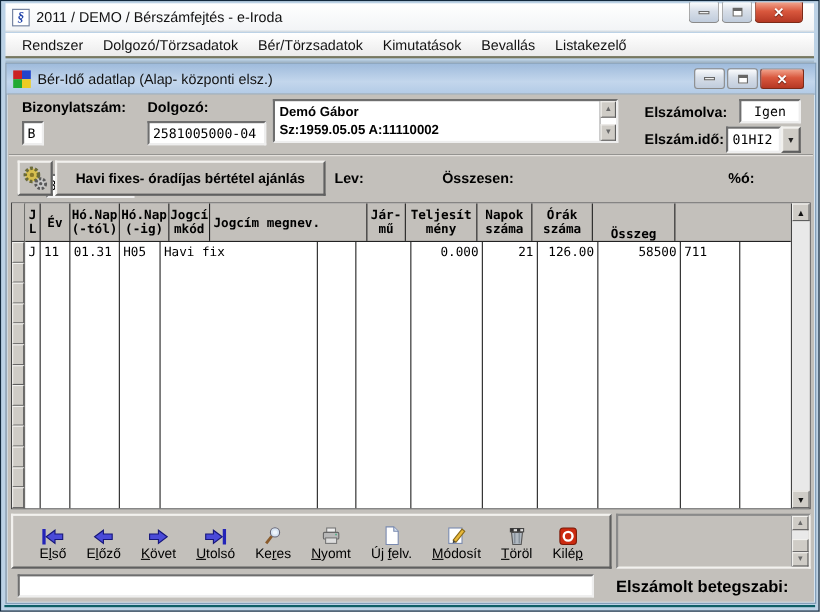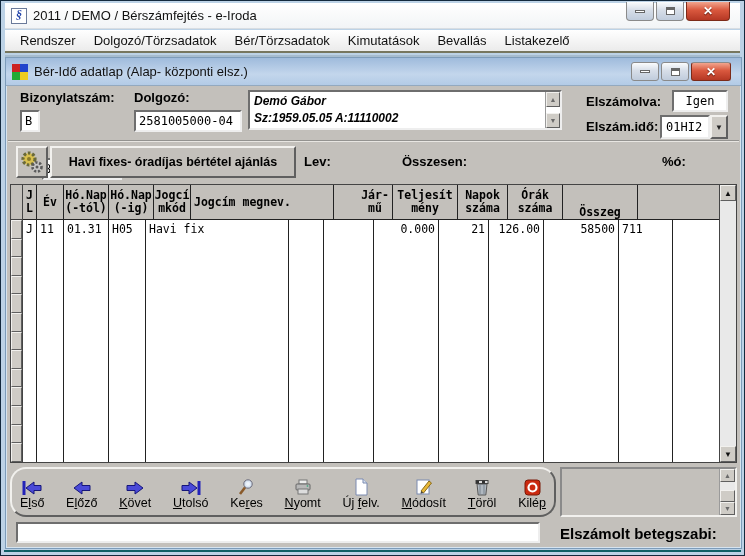--- a/index.html
+++ b/index.html
@@ -55,21 +55,21 @@
   .lbl { font-weight:bold; font-size:13px; color:#000; }
   .sunken { background:#fff; border:2px solid; border-color:#6e6e6e #eeeeee #eeeeee #6e6e6e;
     font:12px "DejaVu Sans Mono", monospace; color:#000; }
   .raised { background:#c3c0bb; border:2px solid; border-color:#f2f1ee #5f5f5f #5f5f5f #f2f1ee; }
   .fields { position:absolute; left:0; top:0; width:100%; height:56px; border-bottom:2px groove #e8e6e2; }
 
   .f-abs { position:absolute; }
   .num { text-align:left; padding-right:4px;margin-top:48px; }
 
   .emp-box { position:absolute; left:240px; top:4px; width:314px; height:40px;
-    background:#fff; border:2px solid; border-color:#6e6e6e #eee #eee #6e6e6e; display:flex;font-style:italic; }
+    background:#fff; border:2px solid; border-color:#6e6e6e #eee #eee #6e6e6e; display:flex; }
   .emp-text { flex:1; padding:1px 4px; font-weight:bold; font-size:12px; line-height:17px; }
   .emp-scroll { width:15px; display:flex; flex-direction:column; justify-content:space-between;
     border-left:1px solid #9a9a9a; }
   .sbtn { height:15px; background:#cfccc6; border:1px solid; border-color:#f2f1ee #5f5f5f #5f5f5f #f2f1ee;
     font-size:7px; color:#6a6a6a; display:flex; align-items:center; justify-content:center; }
 
   .combo { position:absolute; display:flex; }
   .combo .val { width:50px; height:24px; line-height:20px; padding-left:4px; }
   .combo .drop { width:18px; height:24px; background:#cfccc6; border:2px solid;
     border-color:#f2f1ee #5f5f5f #5f5f5f #f2f1ee; font-size:8px; color:#222;
@@ -96,21 +96,21 @@
   .gcol { border-right:1px solid #222; font-size:11.5px; padding-top:2px; color:#000; }
   .gcol div { padding:0 3px; white-space:nowrap; overflow:hidden; }
   .gcol.right div { text-align:right; }
   .vscroll { width:17px; background:#e9e9e9; border-left:1px solid #444;
     display:flex; flex-direction:column; justify-content:space-between; }
   .varrow { height:16px; background:#cfccc6; border:1px solid; border-color:#f2f1ee #5f5f5f #5f5f5f #f2f1ee;
     font-size:8px; color:#111; display:flex; align-items:center; justify-content:center; }
 
   
   .toolbar { position:absolute; left:2px; top:381px; width:546px; height:50px;
-    display:flex; align-items:center; justify-content:space-between; padding:0 8px;border-radius:16px; }
+    display:flex; align-items:center; justify-content:space-between; padding:0 24px; }
   .tbtn { display:flex; flex-direction:column; align-items:center; font-size:12.5px; color:#000; }
   .tbtn .ic { height:22px; display:flex; align-items:flex-end; justify-content:center; }
   .tb-right { position:absolute; left:552px; top:381px; width:177px; height:50px;
     background:#c3c0bb; border:2px solid; border-color:#8a8a8a #f2f1ee #f2f1ee #8a8a8a; display:flex;
     justify-content:flex-end; }
   .tb-scroll { width:16px; border-left:1px solid #9a9a9a; display:flex; flex-direction:column; background:#e9e9e9; }
   .tb-thumb { height:14px; background:#cfccc6; border:1px solid; border-color:#f2f1ee #5f5f5f #5f5f5f #f2f1ee; margin-top:8px; }
 
   
   .footer { position:absolute; left:0; top:436px; width:100%; height:24px; }
@@ -259,21 +259,21 @@
                   <span>Hó.Nap</span>
                   <span>(-ig)</span>
                 </div>
                 <div class="hcell" style="width: 37px;">
                   <span>Jogcí</span>
                   <span>mkód</span>
                 </div>
                 <div class="hcell left" style="width: 143px;">
                   <span>Jogcím megnev.</span>
                 </div>
-                <div class="hcell" style="width: 35px; margin-left: 24px;">
+                <div class="hcell" style="width: 35px;">
                   <span>Jár-</span>
                   <span>mű</span>
                 </div>
                 <div class="hcell" style="width: 65px;">
                   <span>Teljesít</span>
                   <span>mény</span>
                 </div>
                 <div class="hcell" style="width: 50px;">
                   <span>Napok</span>
                   <span>száma</span>

